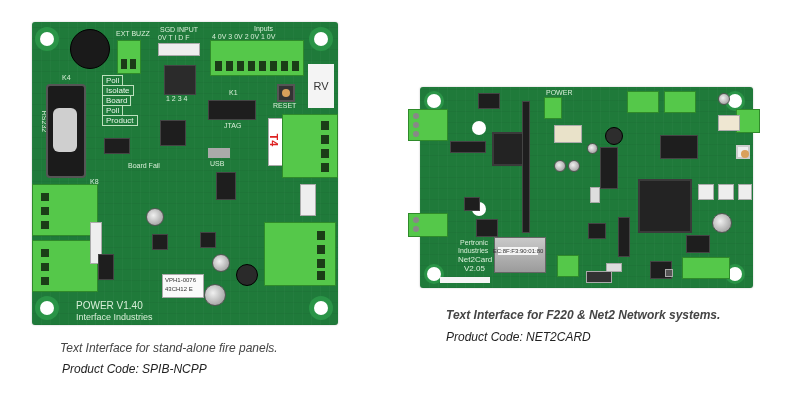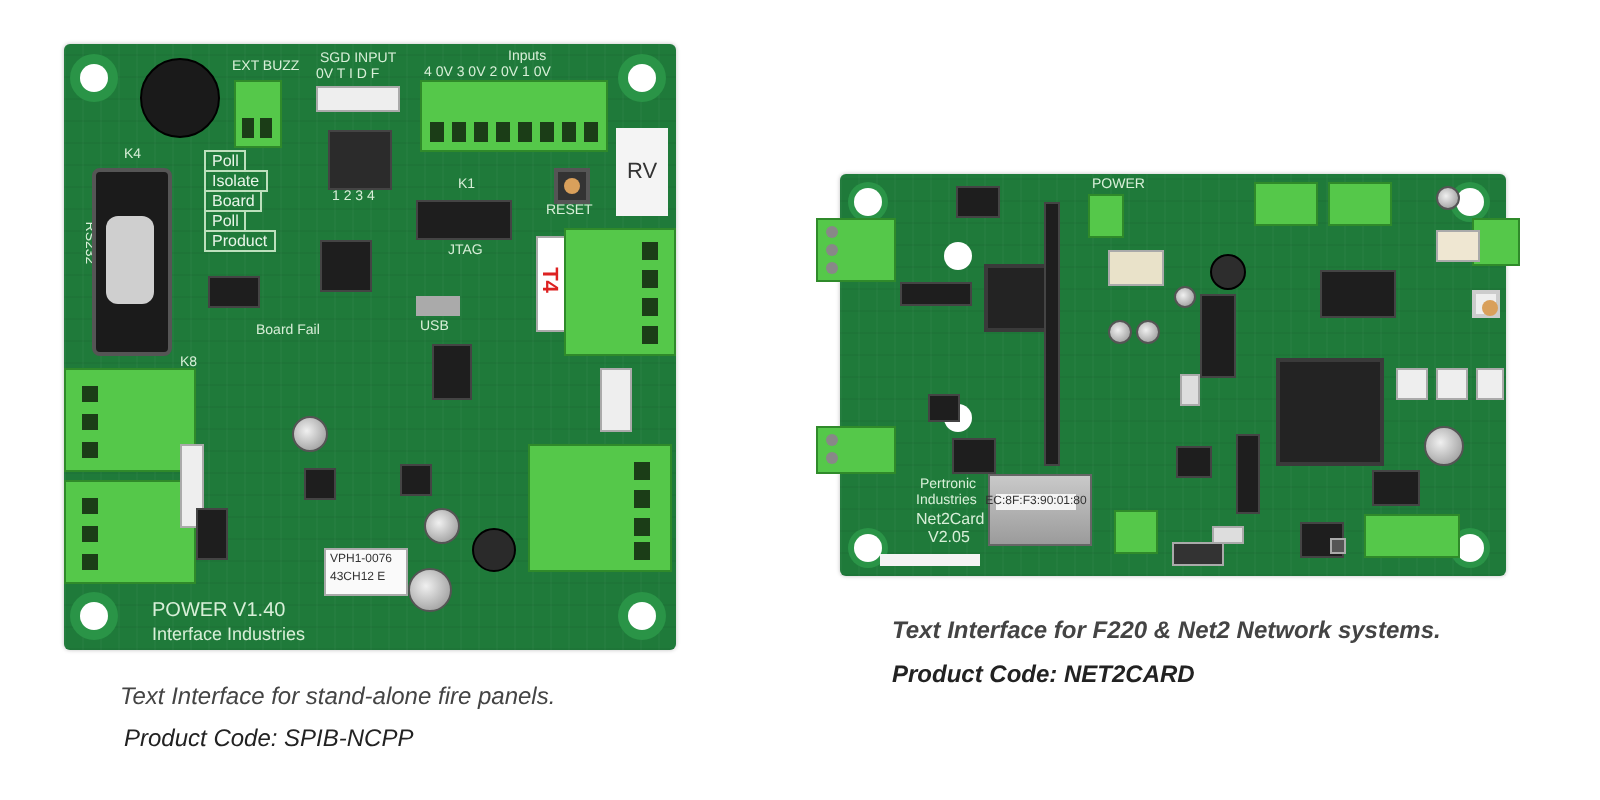--- a/index.html
+++ b/index.html
@@ -218,13 +218,13 @@
   <div class="comp-white" style="left:186px; top:176px; width:14px; height:7px; background:#ddd;"></div>
 
   <span class="silk silk-sm" style="left:40px; top:152px;">Pertronic</span>
   <span class="silk silk-sm" style="left:38px; top:160px;">Industries</span>
   <span class="silk" style="left:38px; top:168px; font-size:8px;">Net2Card</span>
   <span class="silk" style="left:44px; top:177px; font-size:8px;">V2.05</span>
   <div class="label-white" style="left:20px; top:190px; width:50px; height:6px;"></div>
 </div>
 
 <div class="caption" style="left:446px; top:308px;font-weight:bold;">Text Interface for F220 &amp; Net2 Network systems.</div>
-<div class="code" style="left:446px; top:330px;font-weight:bold;">Product Code: NET2CARD</div>
+<div class="code" style="left:446px; top:330px;">Product Code: NET2CARD</div>
 
 </body></html>

